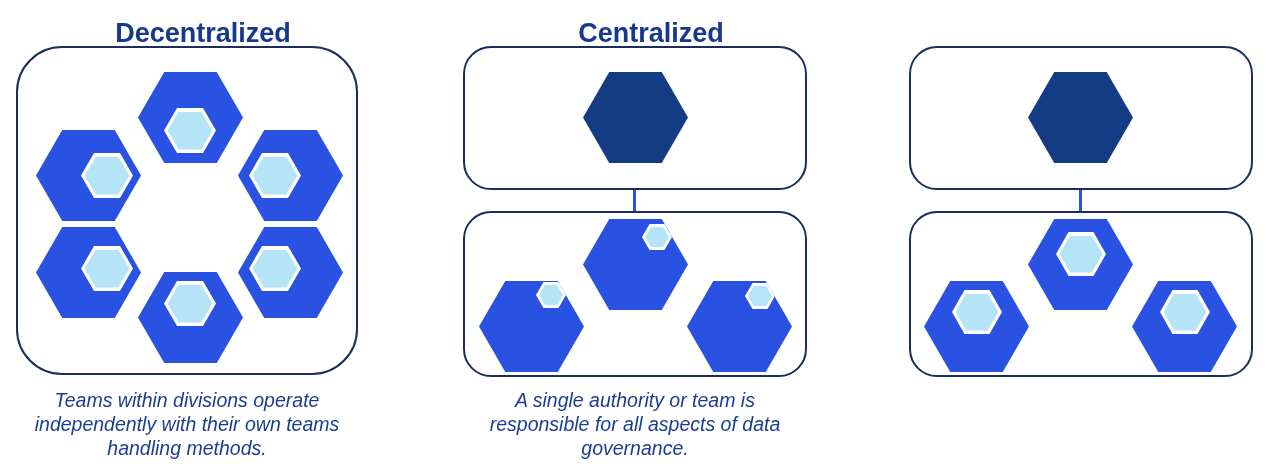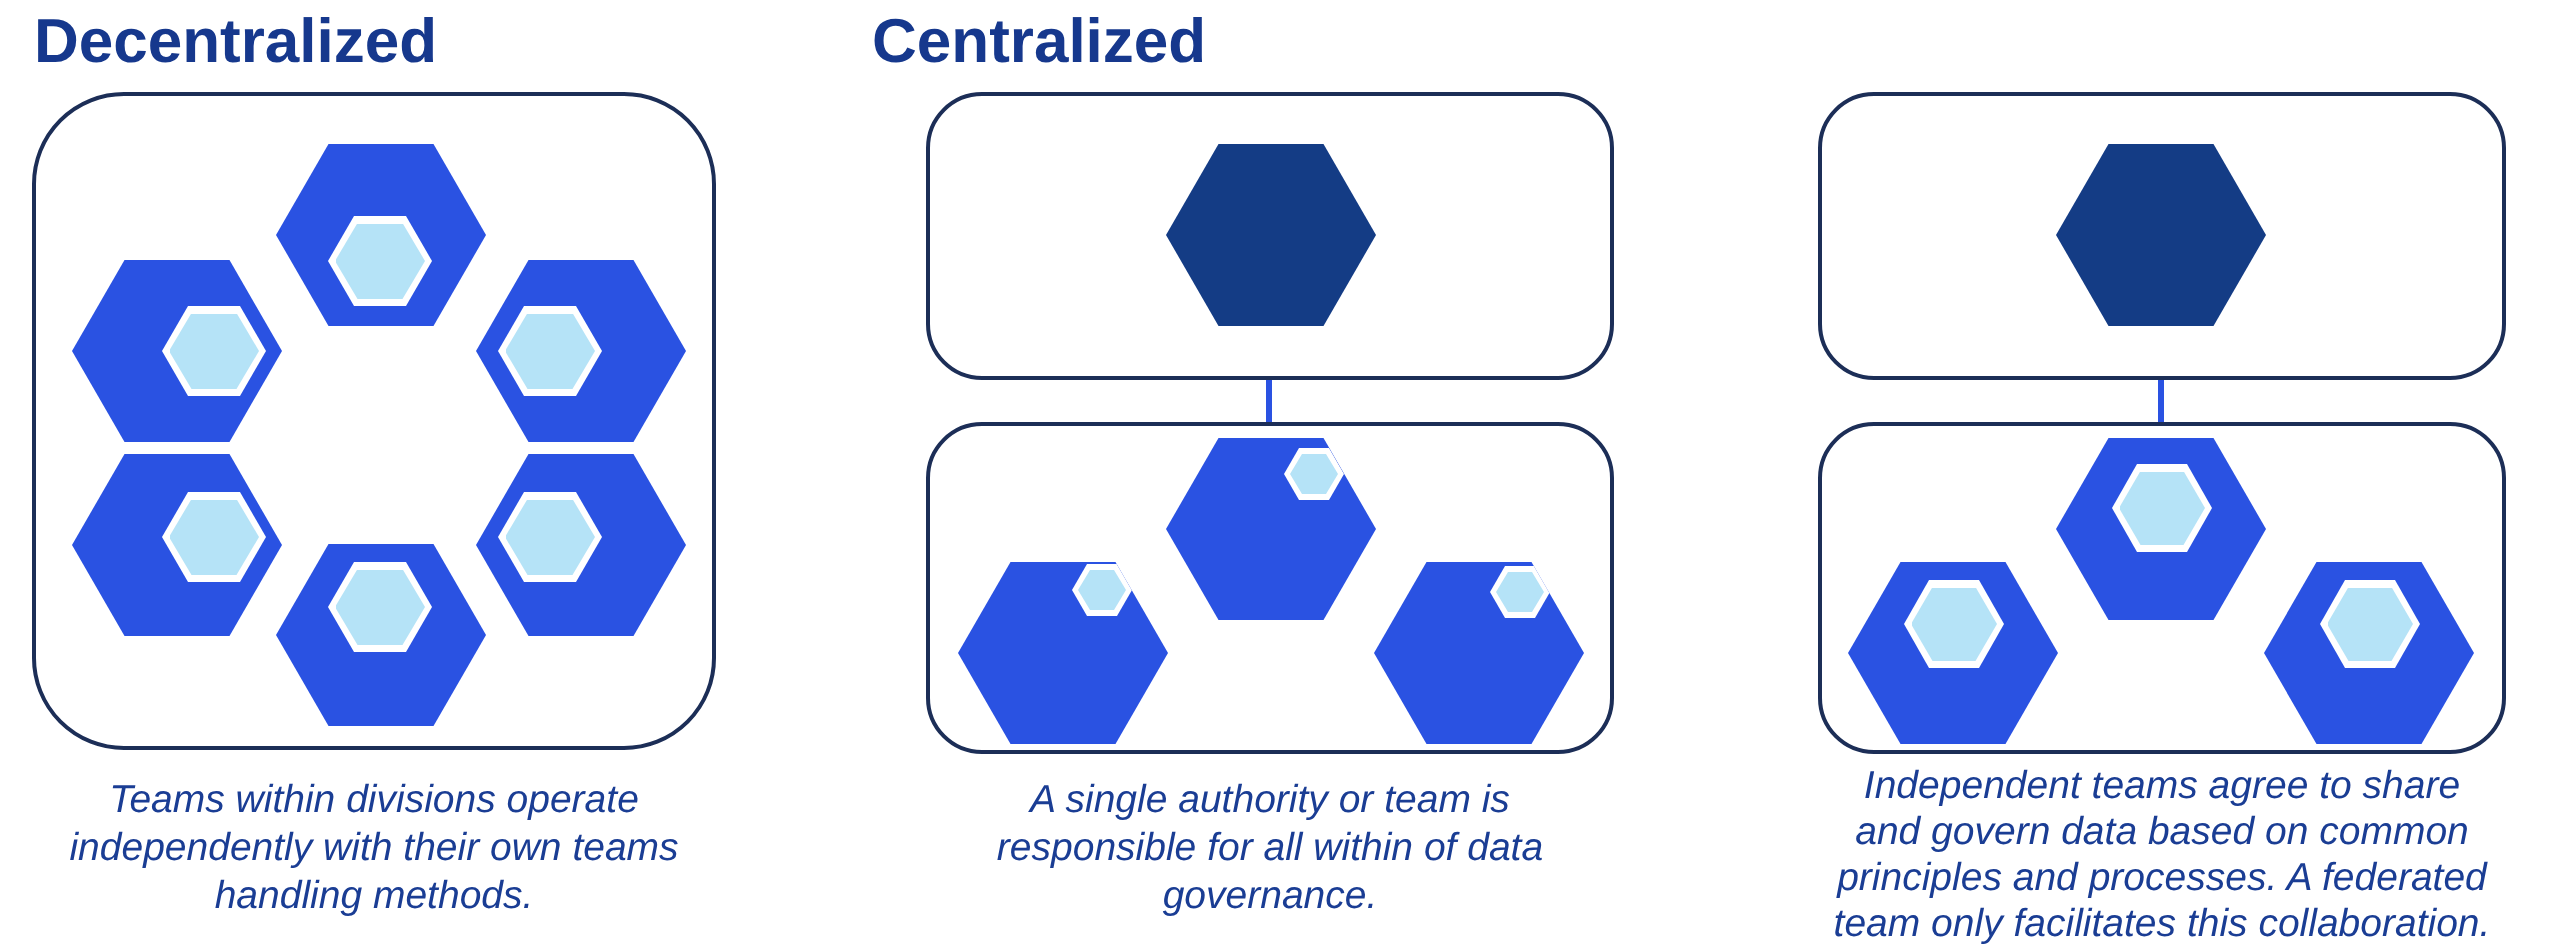--- a/index.html
+++ b/index.html
@@ -2,22 +2,22 @@
 <html style="--team-hex: #2a52e2; --authority-hex: #143c85; --nucleus-fill: #b5e3f7; --nucleus-ring: #ffffff; --box-border: #1c2e57; --title-text: #16388d; --caption-text: #1a3d94; --connector: #2a52e2; --background: #ffffff;"><head>
 <meta charset="utf-8">
 <style>
   html,body{margin:0;padding:0;background:#fff;}
   .stage{
     position:relative;width:1280px;height:476px;background:var(--background,#fff);
     font-family:"Liberation Sans", sans-serif;overflow:hidden;
   }
   .panel{position:absolute;inset:0;}
   .title{
-    position:absolute;top:2px;margin:1px;text-align:left;
-    font-size:31px;font-weight:bold;color:var(--title-text,#16388d);
+    position:absolute;top:2px;margin:16px;text-align:center;
+    font-size:27px;font-weight:bold;color:var(--title-text,#16388d);
     letter-spacing:0px;
   }
   .box{
     position:absolute;border:2px solid var(--box-border,#1c2e57);
     background:transparent;box-sizing:border-box;
   }
   .connector{
     position:absolute;width:3px;background:var(--connector,#2a52e2);
   }
   .hex{
@@ -81,21 +81,21 @@
         <div class="hex core"></div>
       </div>
     </div>
 
     <p class="caption" style="left:16px;top:388px;width:342px">Teams within divisions operate
 independently with their own teams
 handling methods.</p>
   </section>
 
   <section class="panel">
-    <h2 class="title" style="left:435px;width:344px">Centralized</h2>
+    <h2 class="title" style="left:463px;width:344px">Centralized</h2>
 
     <div class="connector" style="left:633px;top:189px;height:24px"></div>
 
     <div class="box" style="left:463px;top:46px;width:344px;height:144px;border-radius:28px"></div>
     <div class="hex authority" style="left:583px;top:72px"></div>
 
     <div class="box" style="left:463px;top:211px;width:344px;height:166px;border-radius:28px"></div>
 
     <div class="hex team" style="left:583px;top:219px">
       <div class="hex ring small" style="left:59px;top:5px">
@@ -107,21 +107,21 @@
         <div class="hex core"></div>
       </div>
     </div>
     <div class="hex team" style="left:687px;top:281px">
       <div class="hex ring small" style="left:58px;top:2px">
         <div class="hex core"></div>
       </div>
     </div>
 
     <p class="caption" style="left:463px;top:388px;width:344px">A single authority or team is
-responsible for all within of data
+responsible for all aspects of data
 governance.</p>
   </section>
 
   <section class="panel">
 
     <div class="connector" style="left:1079px;top:189px;height:24px"></div>
 
     <div class="box" style="left:909px;top:46px;width:344px;height:144px;border-radius:28px"></div>
     <div class="hex authority" style="left:1028px;top:72px"></div>
 
@@ -136,19 +136,15 @@
       <div class="hex ring mid" style="left:28px;top:9px">
         <div class="hex core"></div>
       </div>
     </div>
     <div class="hex team" style="left:1132px;top:281px">
       <div class="hex ring mid" style="left:28px;top:9px">
         <div class="hex core"></div>
       </div>
     </div>
 
-    <p class="caption tight" style="left:896px;top:382px;width:370px">Independent teams agree to share
-and govern data based on common
-principles and processes. A federated
-team only facilitates this collaboration.</p>
   </section>
 
 </div>
 
 </body></html>

